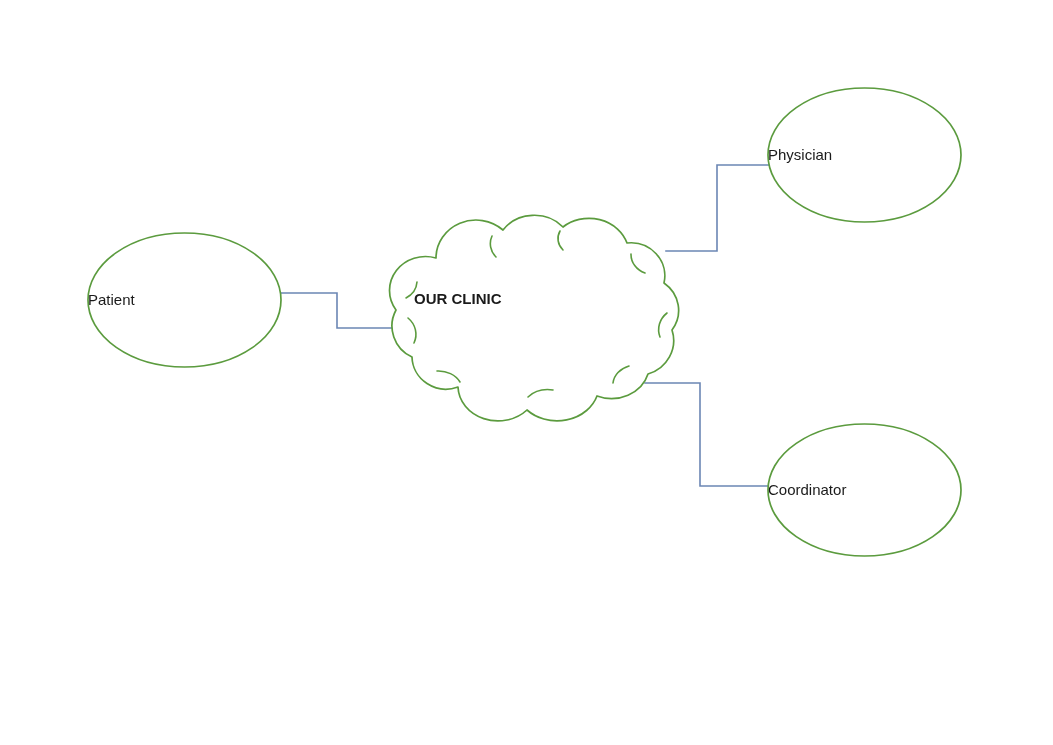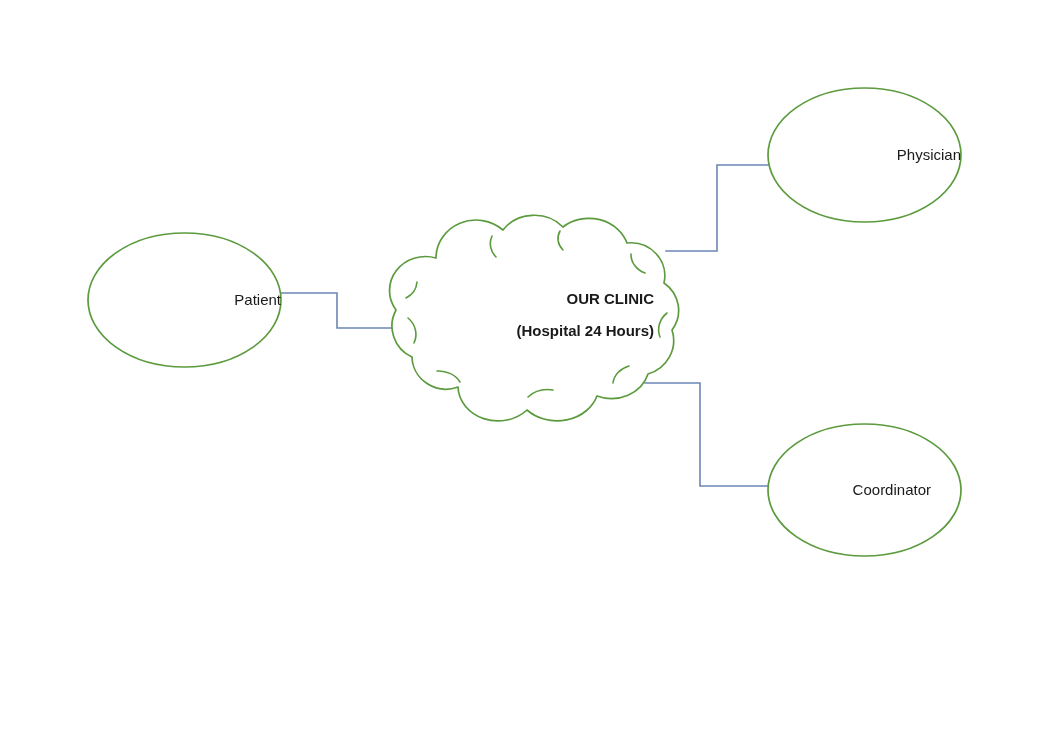--- a/index.html
+++ b/index.html
@@ -21,21 +21,21 @@
   }
   #diagram-svg {
     position: absolute;
     left: 0;
     top: 0;
     width: 1053px;
     height: 745px;
   }
   .node-label {
     position: absolute;
-    text-align: right;
+    text-align: left;
     color: #1a1a1a;
     font-size: 15px;
     line-height: 1.55;
     white-space: nowrap;
     pointer-events: none;
     font-family: "Liberation Sans", sans-serif;
   }
   .node-label.multiline {
     white-space: normal;
     line-height: 2.1;
@@ -93,20 +93,19 @@
         <path d="M 408,318 A 24,22 0 0 1 414,343"></path>
         <path d="M 417,282 A 22,20 0 0 1 406,298"></path>
       </g>
     </g>
   </svg>
 
   <div class="node-label" style="left:88px; top:288px; width:193px;">Patient</div>
 
   <div class="node-label multiline" style="left:414px; top:283px; width:240px;font-weight:bold;">
     <div>OUR CLINIC</div>
-    <div>(Hospital 24 Hours)</div>
   </div>
 
   <div class="node-label" style="left:768px; top:143px; width:193px;">Physician</div>
 
   <div class="node-label" style="left:768px; top:478px; width:163px;">Coordinator</div>
 
 </div>
 
 </body></html>

